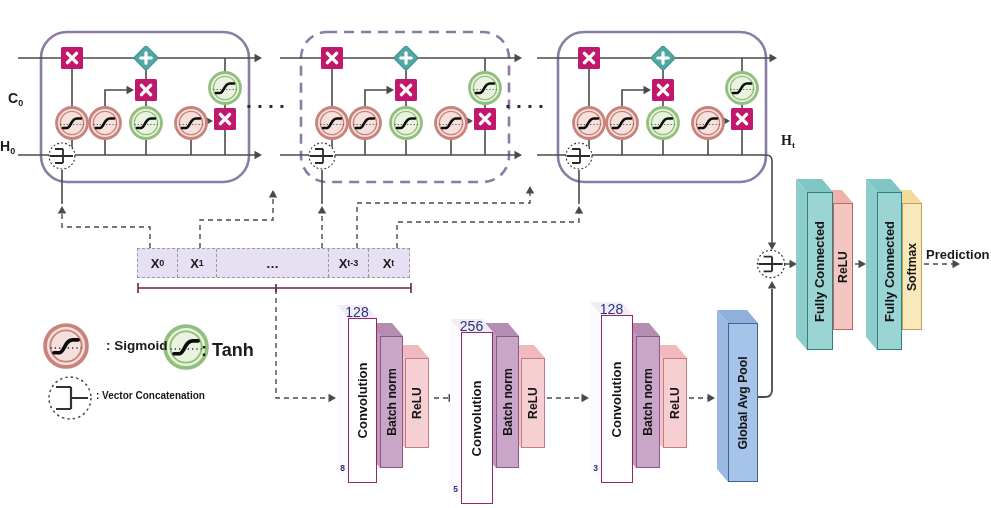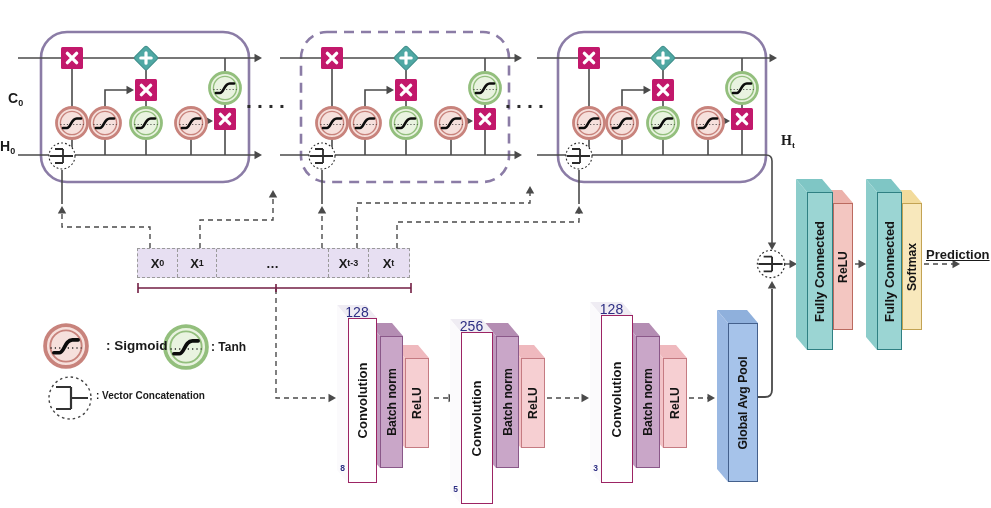--- a/index.html
+++ b/index.html
@@ -322,21 +322,21 @@
         <span>X</span>
         <sub>t-3</sub>
       </div>
     <div class="xcell" style="width:40px;">
         <span>X</span>
         <sub>t</sub>
       </div>
   </div>
 
   <span class="lbl" style="left:106px;top:339px;font-size:13.5px;">: Sigmoid</span>
-  <span class="lbl" style="left:211px;top:341px;font-size:12px;">: Tanh</span>
+  <span class="lbl" style="left:201px;top:341px;font-size:18px;">: Tanh</span>
   <span class="lbl" style="left:96px;top:391px;font-size:10px;">: Vector Concatenation</span>
 
   <div class="slab" style="left:405px;top:358px;width:24px;height:90px;z-index:2;--fc:#F6CFD2;--tc:#EFB9BE;--lc:#F2C3C7;--oc:#C57B82;">
     <div class="topf"></div>
     <div class="leftf"></div>
     <div class="front">
         <span class="vtext fs12">ReLU</span>
       </div>
   </div>
   <div class="slab" style="left:380px;top:336px;width:23px;height:132px;z-index:3;--fc:#C9A6C8;--tc:#B48DB3;--lc:#BF9ABE;--oc:#8A5889;">
@@ -428,14 +428,14 @@
       </div>
   </div>
   <div class="slab" style="left:877px;top:192px;width:25px;height:158px;z-index:3;--fc:#9BD5D3;--tc:#7FC6C5;--lc:#8CCDCB;--oc:#2F8083;">
     <div class="topf"></div>
     <div class="leftf"></div>
     <div class="front">
         <span class="vtext fs13">Fully Connected</span>
       </div>
   </div>
 
-  <span class="lbl" style="left:926px;top:248px;font-size:13px;text-decoration:underline;">Prediction</span>
+  <span class="lbl" style="left:926px;top:248px;font-size:13px;">Prediction</span>
 </div>
 
 </body></html>

